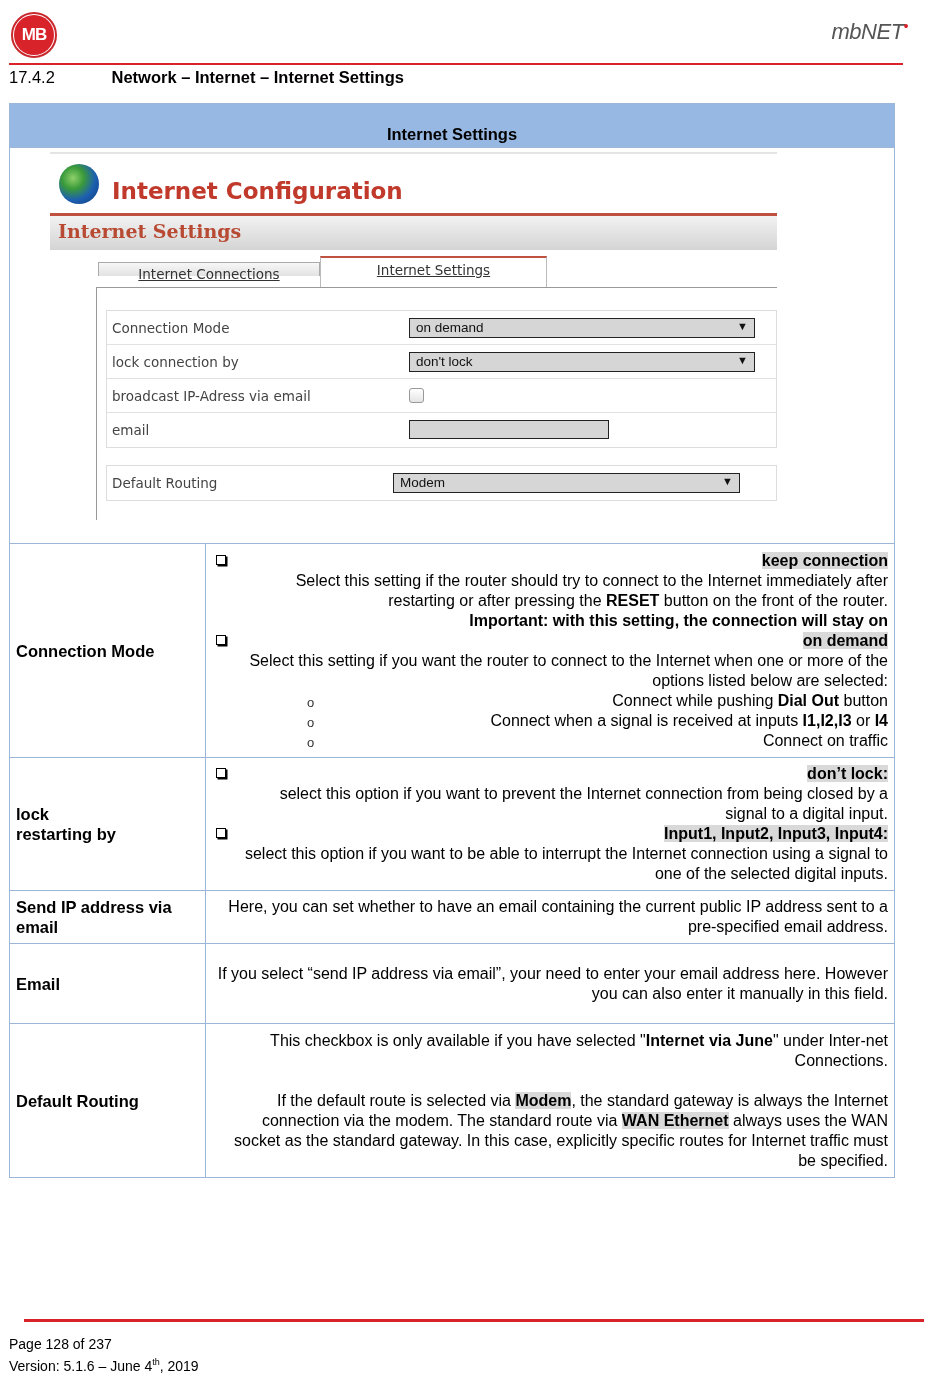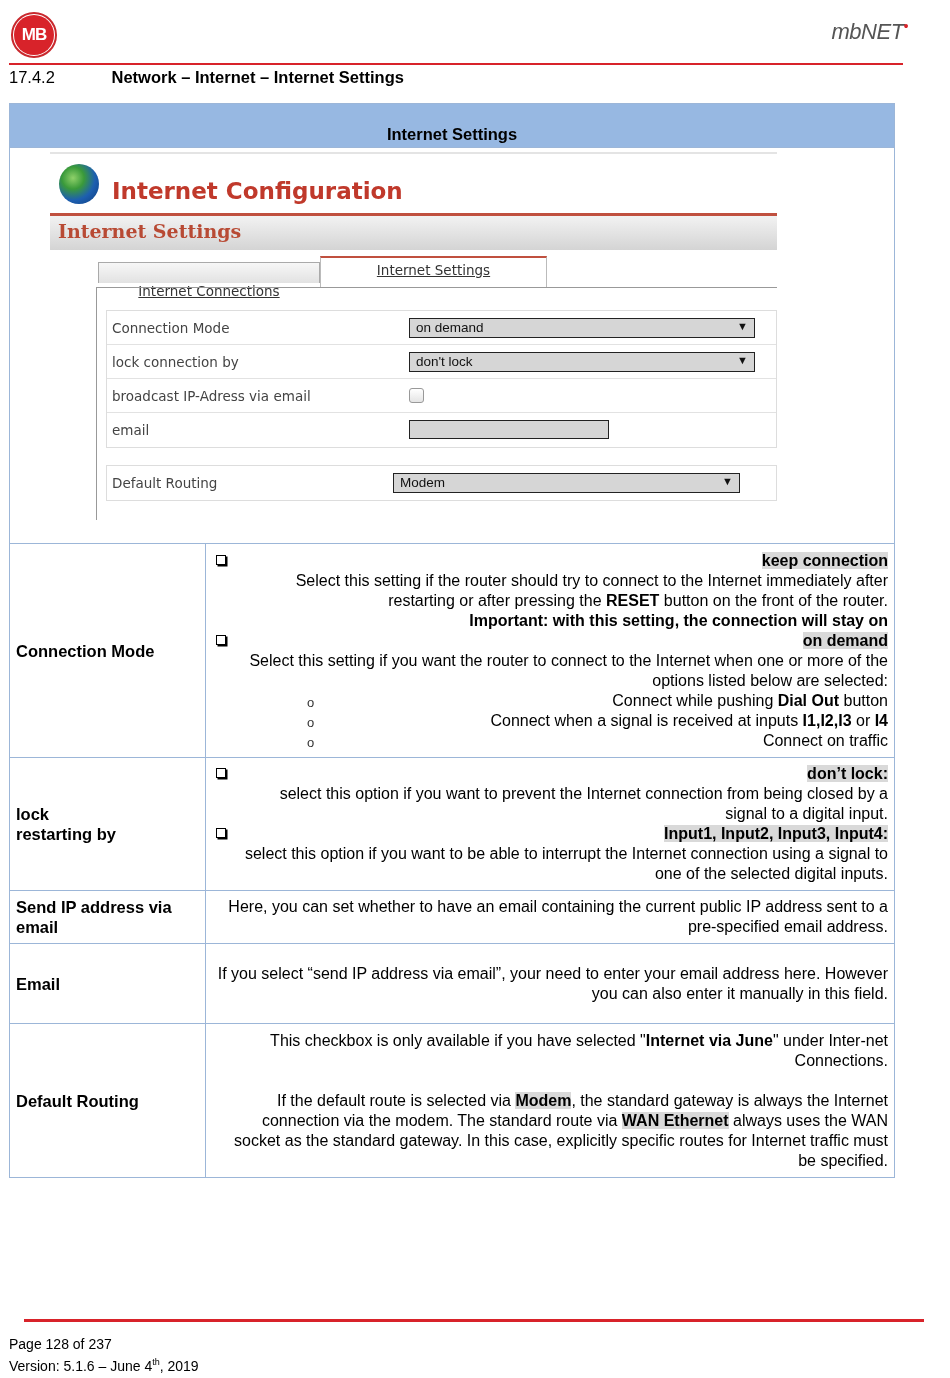--- a/index.html
+++ b/index.html
@@ -33,21 +33,21 @@
   .shot .globe { position:absolute; left: 9px; top: 12px; width: 40px; height: 40px; border-radius:50%;
     background: radial-gradient(circle at 35% 35%, #8fd16a 0%, #3a9a3a 30%, #1d5fb0 60%, #0c3a7a 100%); }
   .shot .cfg-title { position:absolute; left: 62px; top: 14px; color:#c0392b; font-family:"DejaVu Sans", sans-serif;
     font-weight:bold; font-size: 23px; margin-top: 12px; }
   .shot .redline { position:absolute; left:0; top: 61px; width:100%; height: 3px; background:#c0503f; }
   .shot .sub-bar { position:absolute; left:0; top: 64px; width:100%; height: 34px;
     background: linear-gradient(#f2f2f2, #d4d4d4); }
   .shot .sub-title { position:absolute; left: 8px; top: 4px; color:#b84a34; font-family:"DejaVu Serif", serif;
     font-weight:bold; font-size: 19px; }
   .shot .tab { position:absolute; top: 110px; height: 14px; font-family:"DejaVu Sans", sans-serif; font-size: 13.5px;
-    color:#333; text-align:center; text-decoration: underline; padding-top: 20px; }
+    color:#333; text-align:center; text-decoration: underline; padding-top: 3px; }
   .shot .tab-conn { left: 48px; width: 222px; background: linear-gradient(#f7f7f7, #e2e2e2); border:1px solid #aaa; border-bottom:none; }
   .shot .tab-set { left: 270px; top: 104px; width: 227px; height: 32px; background:#fff; border-top: 2px solid #c0503f;
     border-left:1px solid #bbb; border-right:1px solid #bbb; padding-top: 4px; }
   .shot .tab-line { position:absolute; left: 46px; top: 135px; width: 681px; height: 1px; background:#999; }
   .shot .panel-left { position:absolute; left: 46px; top: 135px; width: 1px; height: 233px; background:#999; }
   .shot .frm { position:absolute; left: 56px; width: 671px; border: 1px solid #ddd; background:#fff; }
   .shot .row { position:relative; height: 34px; border-bottom: 1px solid #e2e2e2; font-family:"DejaVu Sans", sans-serif; font-size: 13.5px; color:#444; }
   .shot .row:last-child { border-bottom: none; }
   .shot .row .lbl { position:absolute; left: 5px; top: 9px; }
   .shot .sel { position:absolute; top: 7px; height: 20px; background:#d6d6d6; border: 1.5px solid #222;

